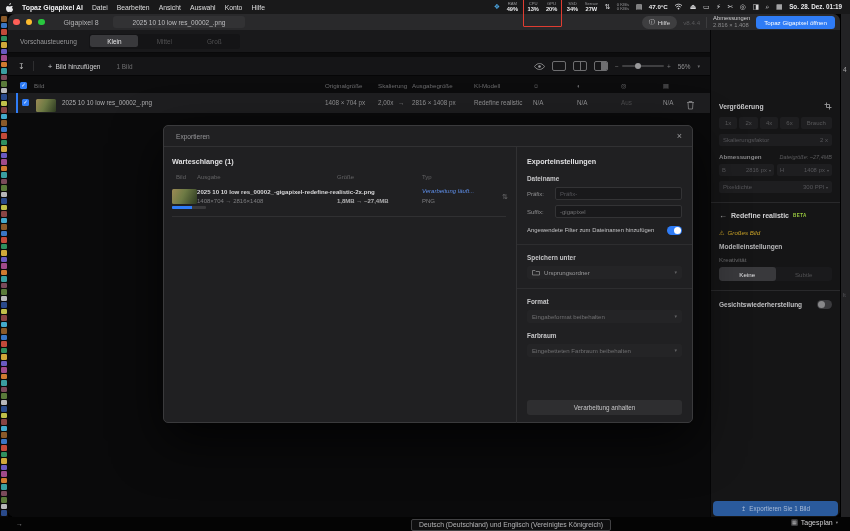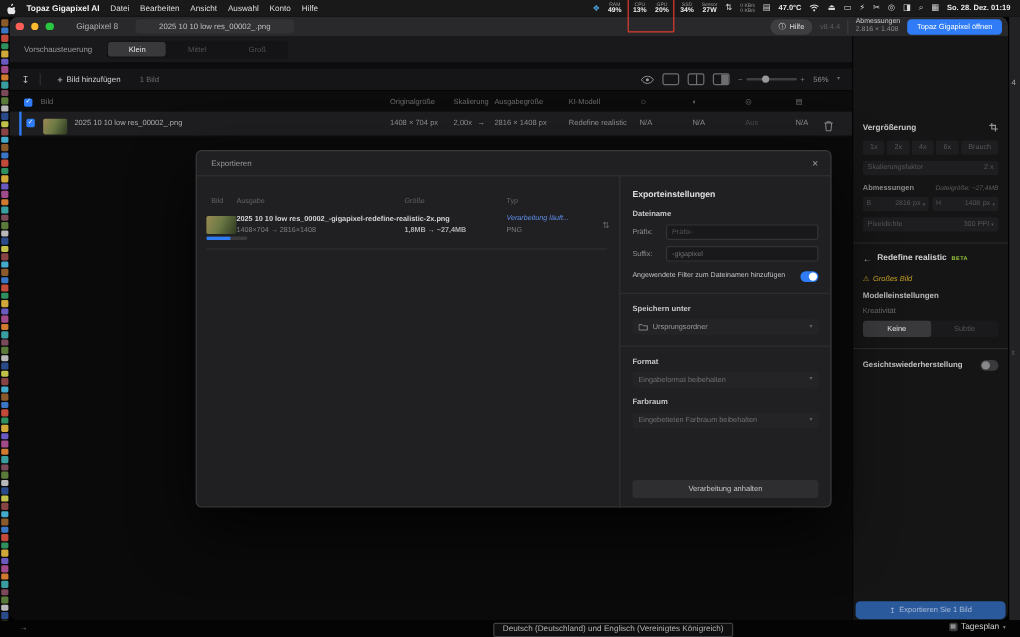--- a/index.html
+++ b/index.html
@@ -522,20 +522,21 @@
   </div>
 </div>
 
 <div class="abs dialog">
   <div class="dlg-head">
     <span>Exportieren</span>
     <button class="close-btn">×</button>
   </div>
   <div class="dlg-body">
     <div class="dlg-left">
+      <div class="q-title">Warteschlange (1)</div>
       <div class="q-heads">
         <span style="left:4px">Bild</span>
         <span style="left:25px">Ausgabe</span>
         <span style="left:165px">Größe</span>
         <span style="left:250px">Typ</span>
       </div>
       <div class="q-row">
         <span class="q-thumb"></span>
         <span class="q-prog">
             <span class="fill" style="width: 58%;"></span>

